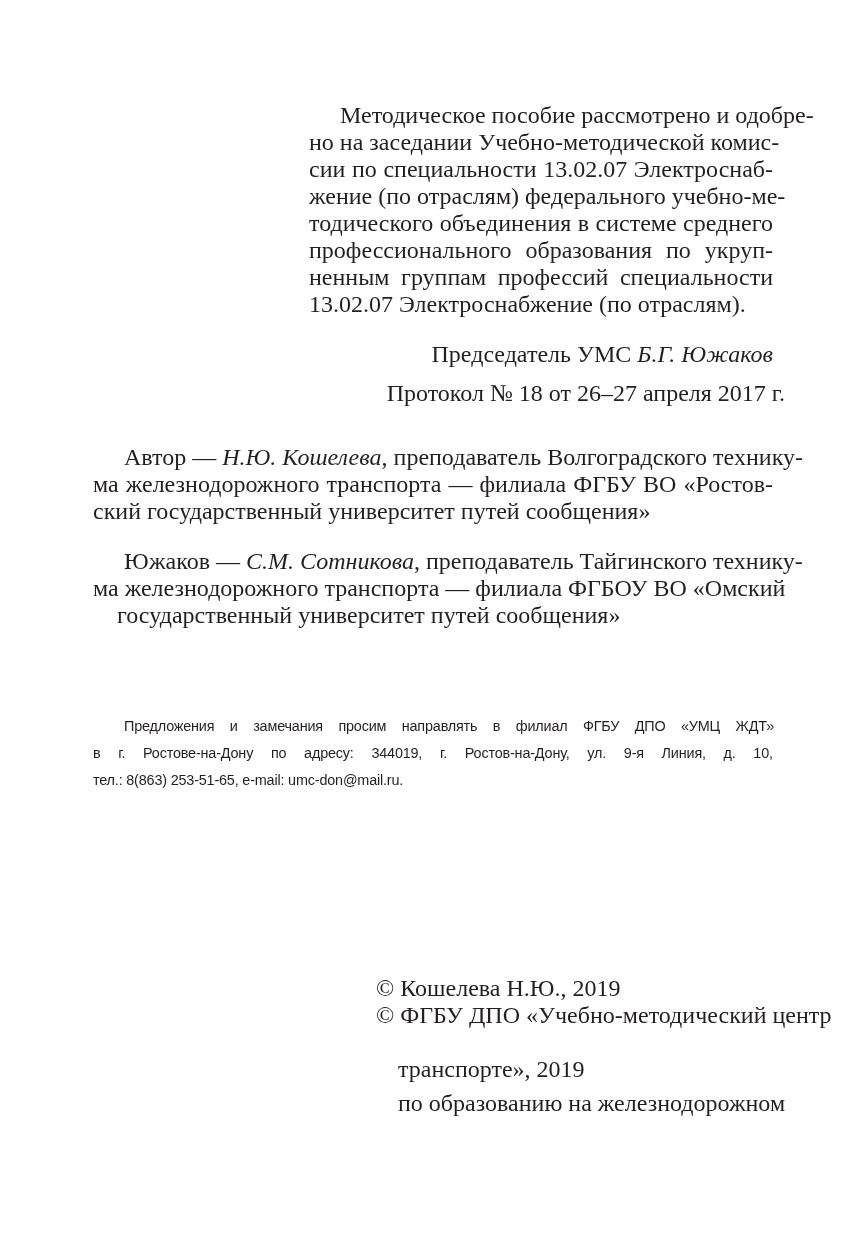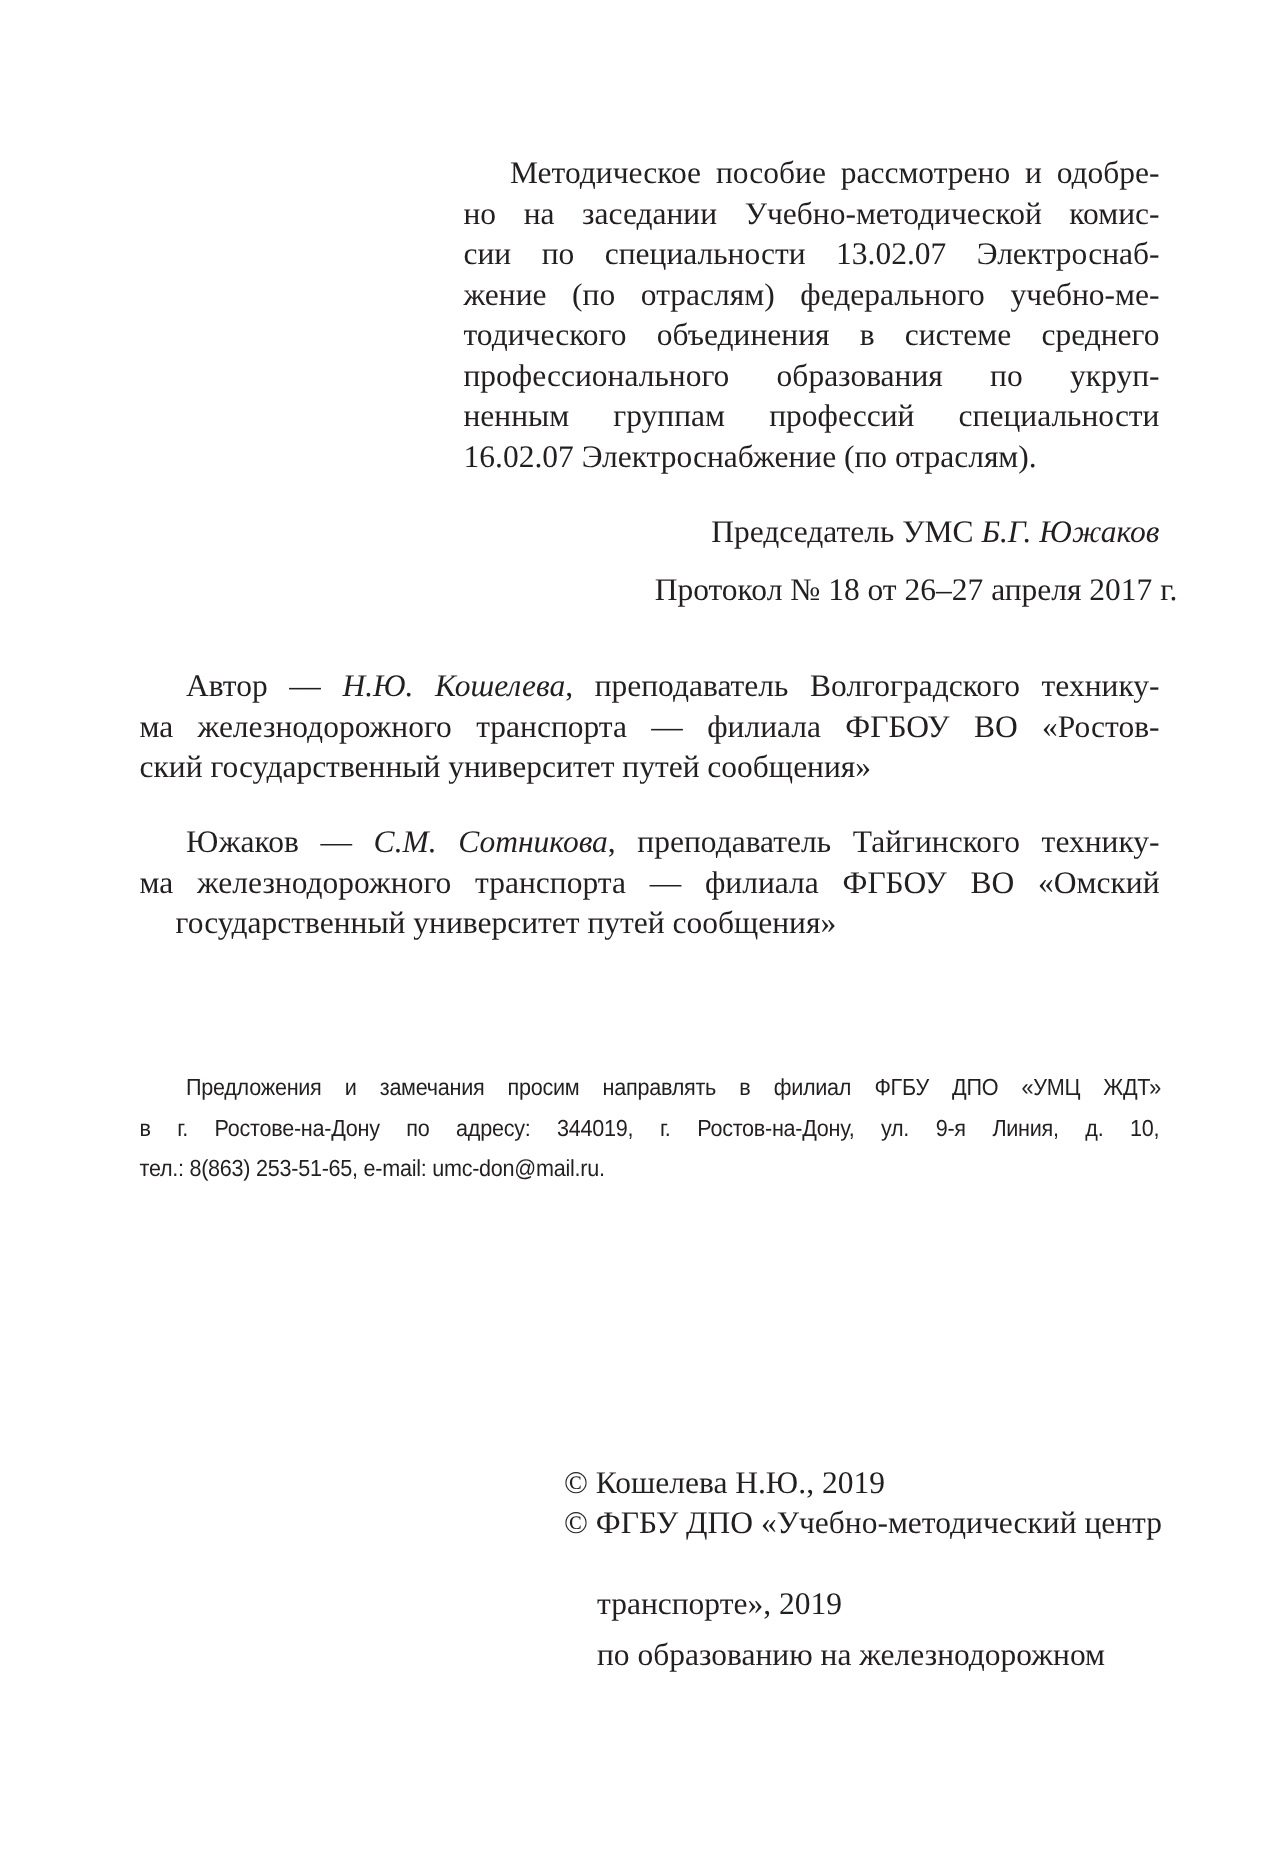--- a/index.html
+++ b/index.html
@@ -1,47 +1,47 @@
 <!DOCTYPE html>
 <html><head>
 <meta charset="utf-8">
 <style>
   html, body { margin: 0; padding: 0; background: #ffffff; }
   body { width: 857px; height: 1241px; position: relative; overflow: hidden;
          font-family: "Liberation Serif", "DejaVu Serif", serif; color: #231f20; }
-  .line { position: absolute; white-space: nowrap; font-size: 21px; line-height: 27px; }
+  .line { position: absolute; white-space: nowrap; font-size: 24px; line-height: 27px; }
   .j { text-align: justify; text-align-last: justify; }
   .r { text-align: right; }
   .small { font-family: "Liberation Sans", "DejaVu Sans", sans-serif; font-size: 15.5px; line-height: 27px; letter-spacing: -0.2px; transform: scaleX(0.93); transform-origin: left; }
   b { font-weight: normal; }
   i { font-style: italic; }
 </style>
 </head>
 <body>
 
 <div>
   <div class="line j" style="left:340px;top:102px;width:433px;">Методическое пособие рассмотрено и одобре-</div>
   <div class="line j" style="left:309px;top:129px;width:464px;">но на заседании Учебно-методической комис-</div>
   <div class="line j" style="left:309px;top:156px;width:464px;">сии по специальности 13.02.07 Электроснаб-</div>
   <div class="line j" style="left:309px;top:183px;width:464px;">жение (по отраслям) федерального учебно-ме-</div>
   <div class="line j" style="left:309px;top:210px;width:464px;">тодического объединения в системе среднего</div>
   <div class="line j" style="left:309px;top:237px;width:464px;">профессионального образования по укруп-</div>
   <div class="line j" style="left:309px;top:264px;width:464px;">ненным группам профессий специальности</div>
-  <div class="line" style="left:309px;top:291px;">16.02.07 Электроснабжение (по отраслям).</div>
+  <div class="line" style="left:309px;top:291px;">13.02.07 Электроснабжение (по отраслям).</div>
 
   <div class="line r" style="right:84px;top:341px;">
     <span>Председатель УМС</span>
     <i>Б.Г. Южаков</i>
   </div>
   <div class="line r" style="right:72px;top:368px;margin-top:12px;">Протокол № 18 от 26–27 апреля 2017 г.</div>
 </div>
 
 <div>
   <div class="line j" style="left:124px;top:444px;width:649px;"><b>Автор</b><span> — </span><i>Н.Ю. Кошелева</i><span>, преподаватель Волгоградского технику-</span></div>
-  <div class="line j" style="left:93px;top:471px;width:680px;">ма железнодорожного транспорта — филиала ФГБОУ ВО «Ростов-</div>
+  <div class="line j" style="left:93px;top:471px;width:680px;">ма железнодорожного транспорта — филиала ФГБУ ВО «Ростов-</div>
   <div class="line" style="left:93px;top:498px;">ский государственный университет путей сообщения»</div>
 </div>
 
 <div>
   <div class="line j" style="left:124px;top:548px;width:649px;"><b>Южаков</b><span> — </span><i>С.М. Сотникова</i><span>, преподаватель Тайгинского технику-</span></div>
   <div class="line j" style="left:93px;top:575px;width:680px;">ма железнодорожного транспорта — филиала ФГБОУ ВО «Омский</div>
   <div class="line" style="left:93px;top:602px;margin-left:24px;">государственный университет путей сообщения»</div>
 </div>
 
 <div>

